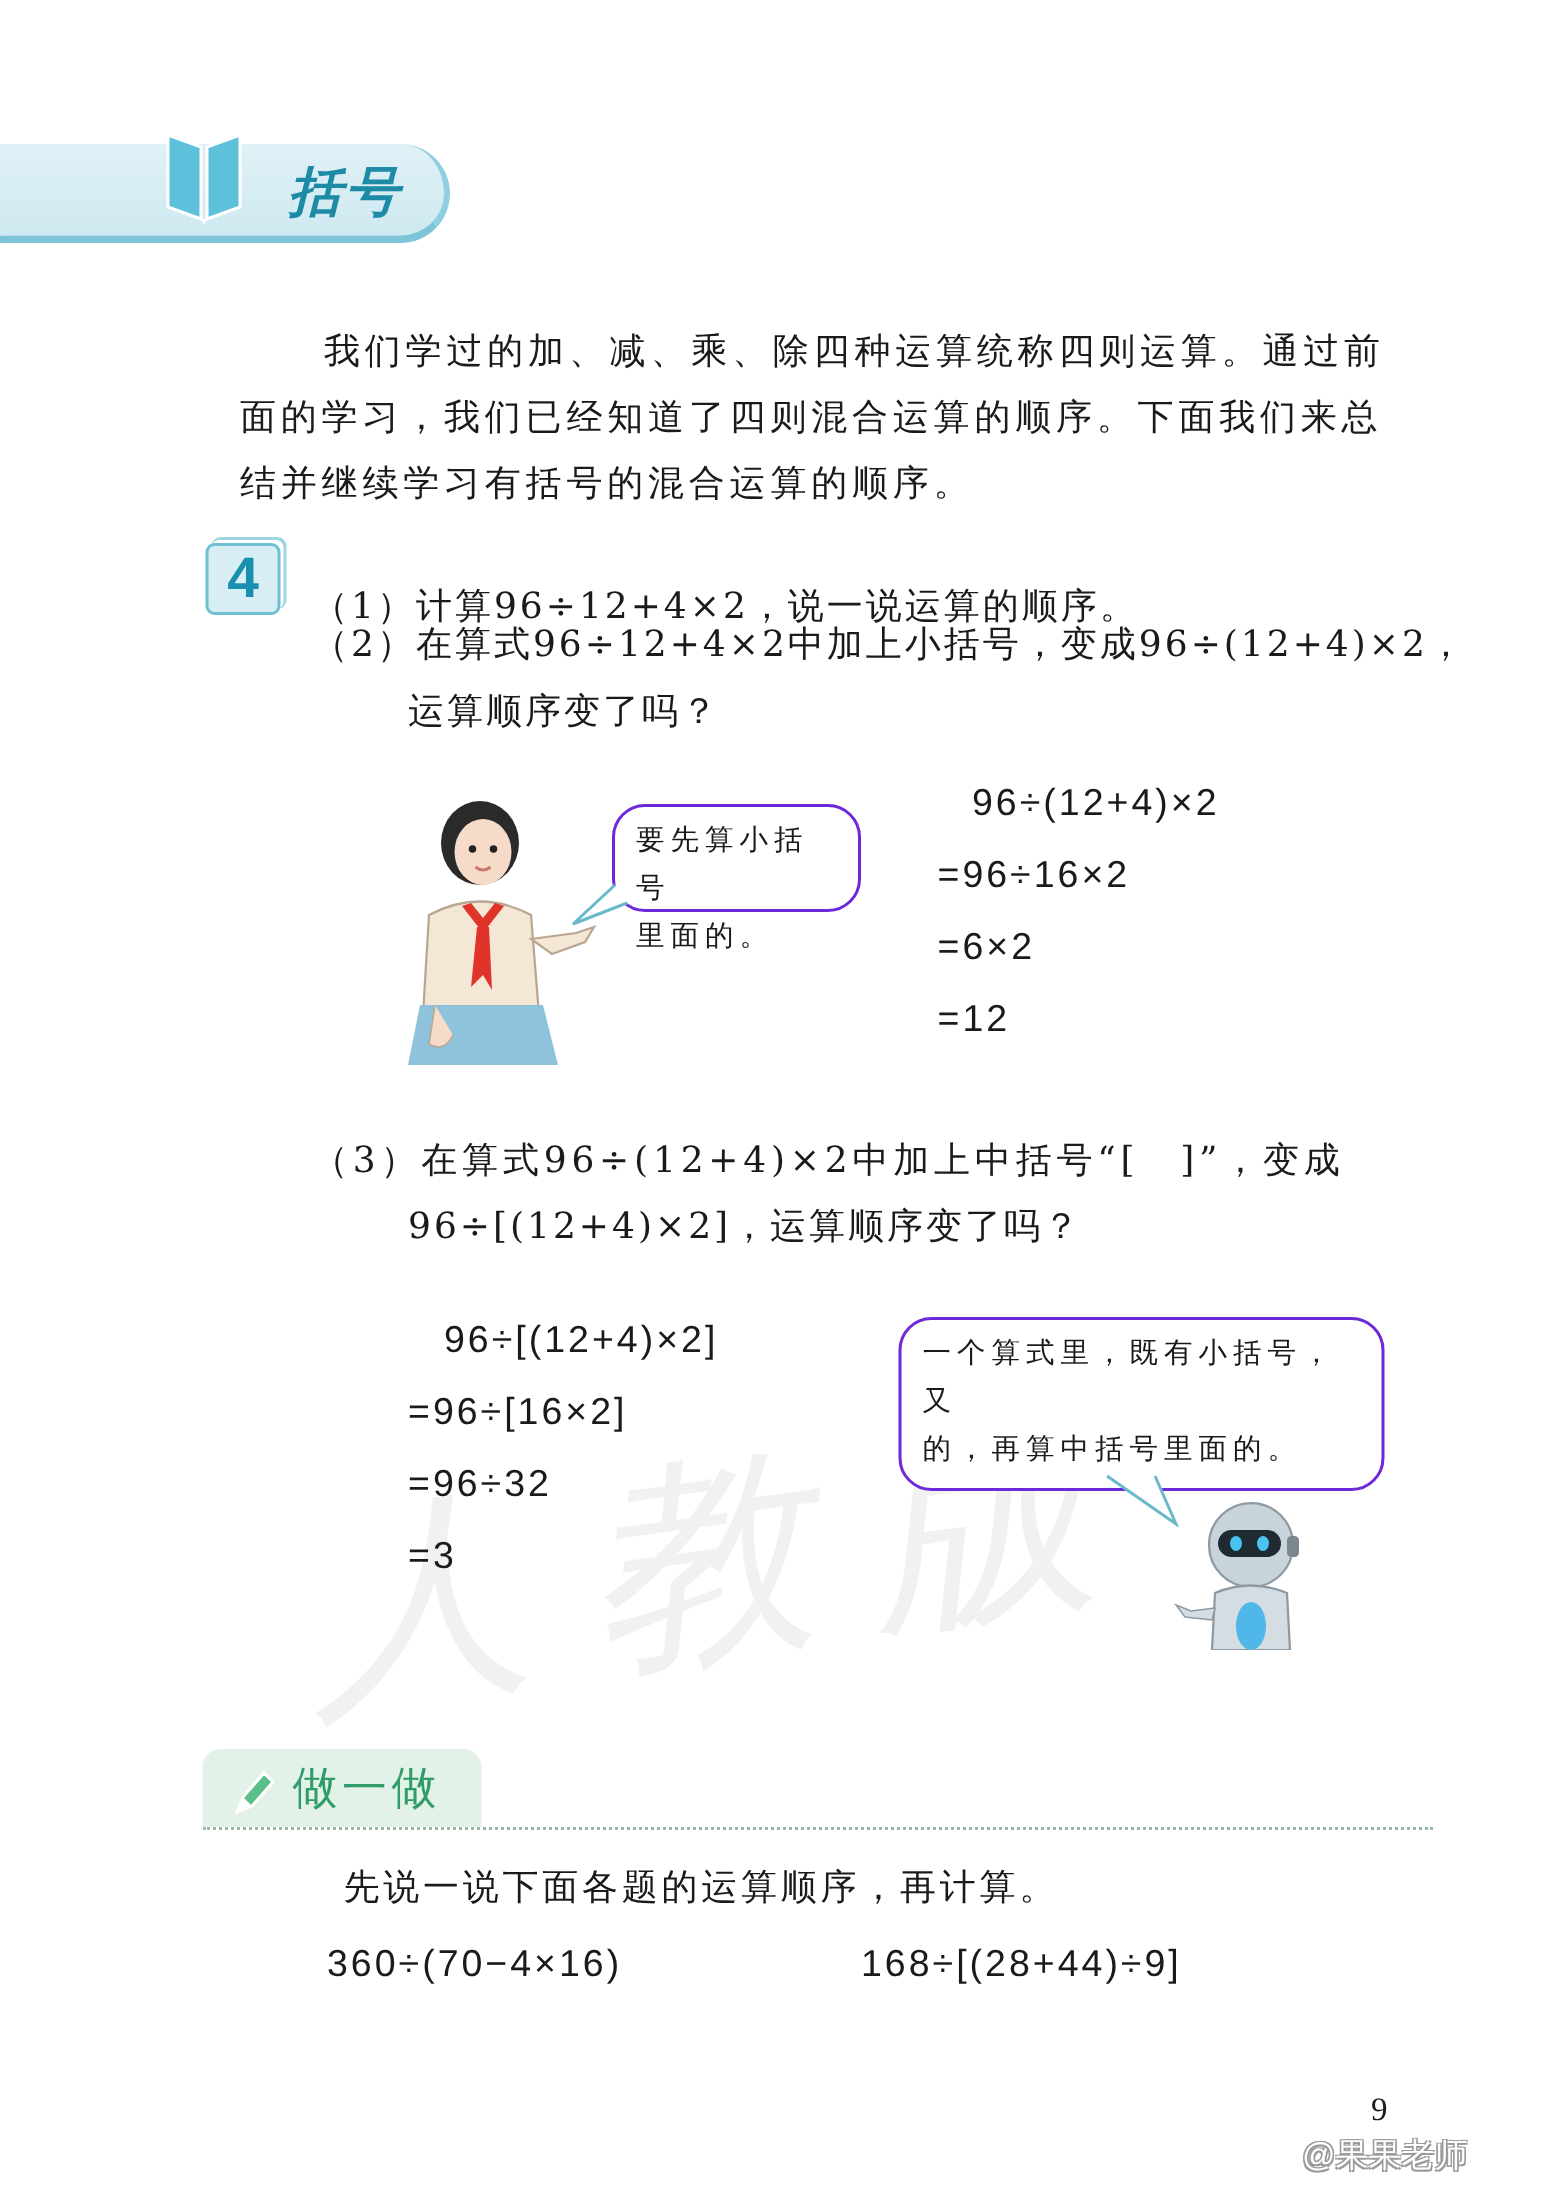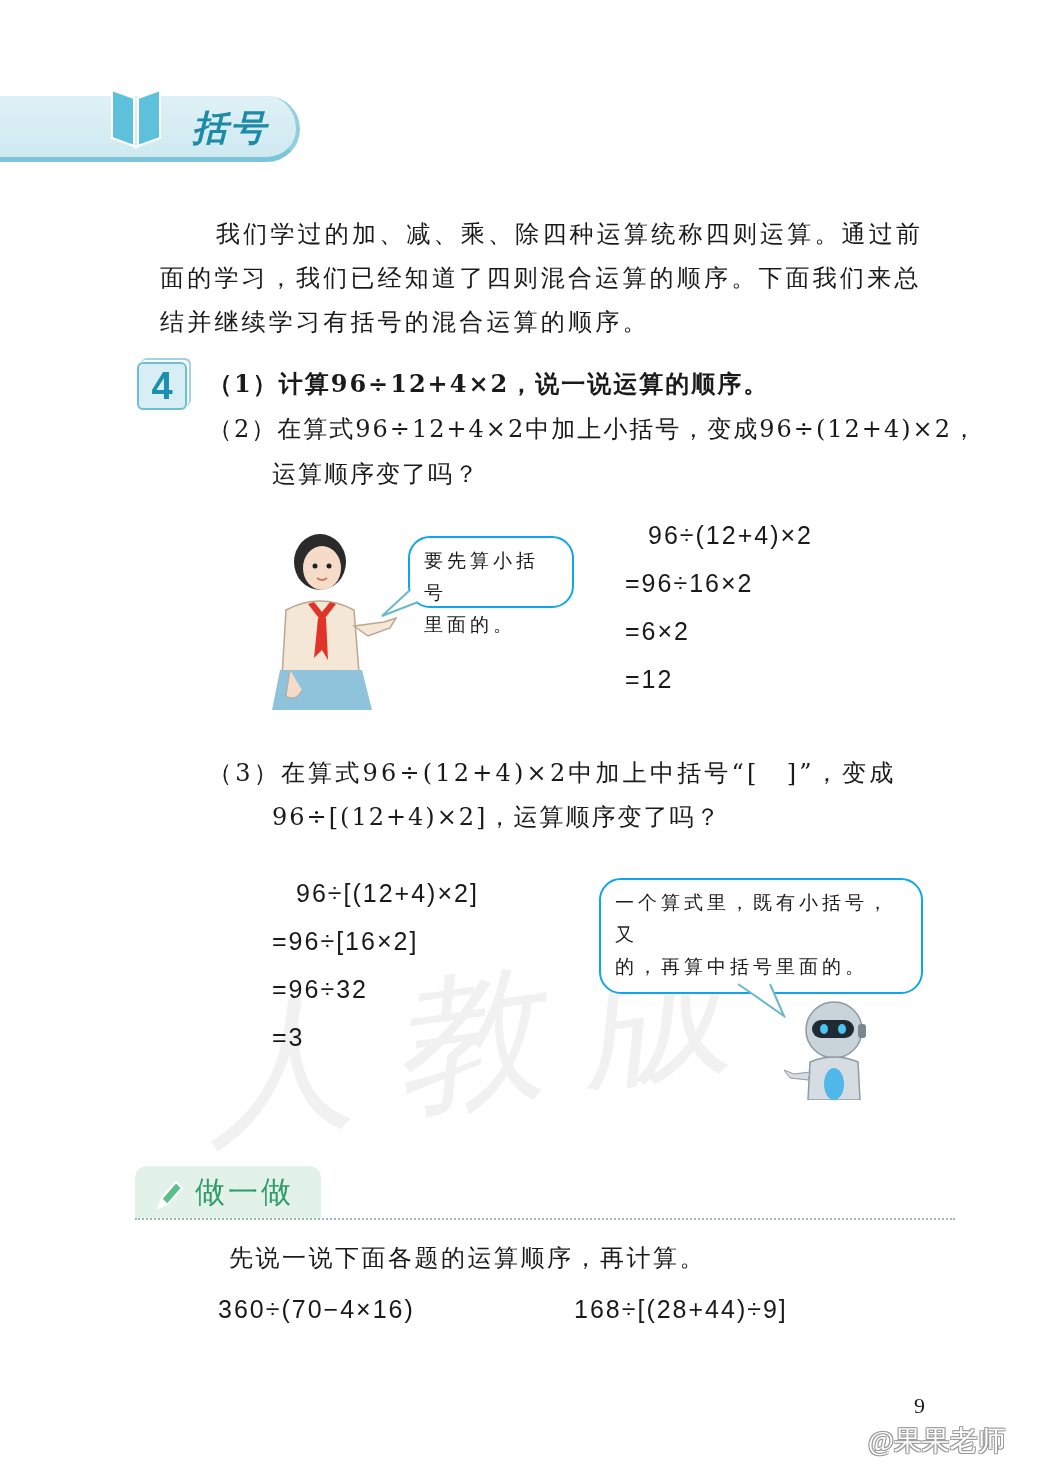--- a/index.html
+++ b/index.html
@@ -39,40 +39,40 @@
 
   .q-line {
     position: absolute; font-size: 24px; line-height: 32px; letter-spacing: 2px; white-space: nowrap;
   }
   .calc {
     position: absolute; font-family: "Liberation Sans", sans-serif; font-size: 25px;
     letter-spacing: 2px; white-space: nowrap; line-height: 30px;
   }
 
   .bubble {
-    position: absolute; background: #ffffff; border: 2px solid #0ea5e9; border-radius: 22px;
+    position: absolute; background: #ffffff; border: 2px solid #6d28d9; border-radius: 22px;
     font-size: 19px; letter-spacing: 4px; line-height: 32px; padding: 6px 14px;
   }
 
   .zuoyizuo {
     position: absolute; left: 135px; top: 1166px; width: 186px; height: 52px;
     background: #e3f2e8; border-radius: 12px 12px 0 0;
   }
   .zuoyizuo-label {
     position: absolute; left: 195px; top: 1172px; font-size: 30px; color: #2f9c6a; letter-spacing: 3px;
   }
   .dotted-rule {
     position: absolute; left: 135px; top: 1218px; width: 820px; height: 0;
     border-top: 2px dotted #9ab9a8;
   }
 
   .page-num { position: absolute; left: 914px; top: 1393px; font-size: 22px; font-family: "Liberation Serif", serif; }
   .credit {
-    position: absolute; left: 868px; top: 1422px; font-size: 28px; color: #ffffff;
-    font-family: Liberation Serif, serif;
+    position: absolute; left: 868px; top: 1422px; font-size: 22px; color: #ffffff;
+    font-family: Liberation Sans, sans-serif;
     text-shadow: -1px -1px 0 #9a9a9a, 1px -1px 0 #9a9a9a, -1px 1px 0 #9a9a9a, 1px 1px 0 #9a9a9a;
   }
 
   .watermark {
     position: absolute; left: 200px; top: 940px; font-size: 150px; color: #f1f1f1;
     font-family: "DejaVu Serif", serif; font-style: italic; letter-spacing: 40px;
     transform: rotate(-8deg); white-space: nowrap; pointer-events: none;
   }
 </style>
 </head>
@@ -87,21 +87,21 @@
   <path d="M26 62 L28 66 L30 62" fill="#ffffff"></path>
 </svg>
 <div class="banner-title">括号</div>
 
 <div class="para" style="top:212px; text-indent:56px;">我们学过的加、减、乘、除四种运算统称四则运算。通过前</div>
 <div class="para" style="top:256px;">面的学习，我们已经知道了四则混合运算的顺序。下面我们来总</div>
 <div class="para" style="top:300px;">结并继续学习有括号的混合运算的顺序。</div>
 
 <div class="num-badge">4</div>
 
-<div class="q-line" style="left:208px; top:368px;font-weight:bold;">
+<div class="q-line" style="left:208px; top:388px;">
   <span>（1）</span><span>计算96÷12+4×2，说一说运算的顺序。</span>
 </div>
 <div class="q-line" style="left:208px; top:413px;">
   <span>（2）</span><span>在算式96÷12+4×2中加上小括号，变成96÷(12+4)×2，</span>
 </div>
 <div class="q-line" style="left:272px; top:458px;">运算顺序变了吗？</div>
 
 <svg class="abs" style="left:272px; top:530px;" width="130" height="180" viewBox="0 0 130 180">
   <ellipse cx="48" cy="32" rx="26" ry="28" fill="#2a2a2a"></ellipse>
   <ellipse cx="50" cy="38" rx="19" ry="22" fill="#f6dcc8"></ellipse>

